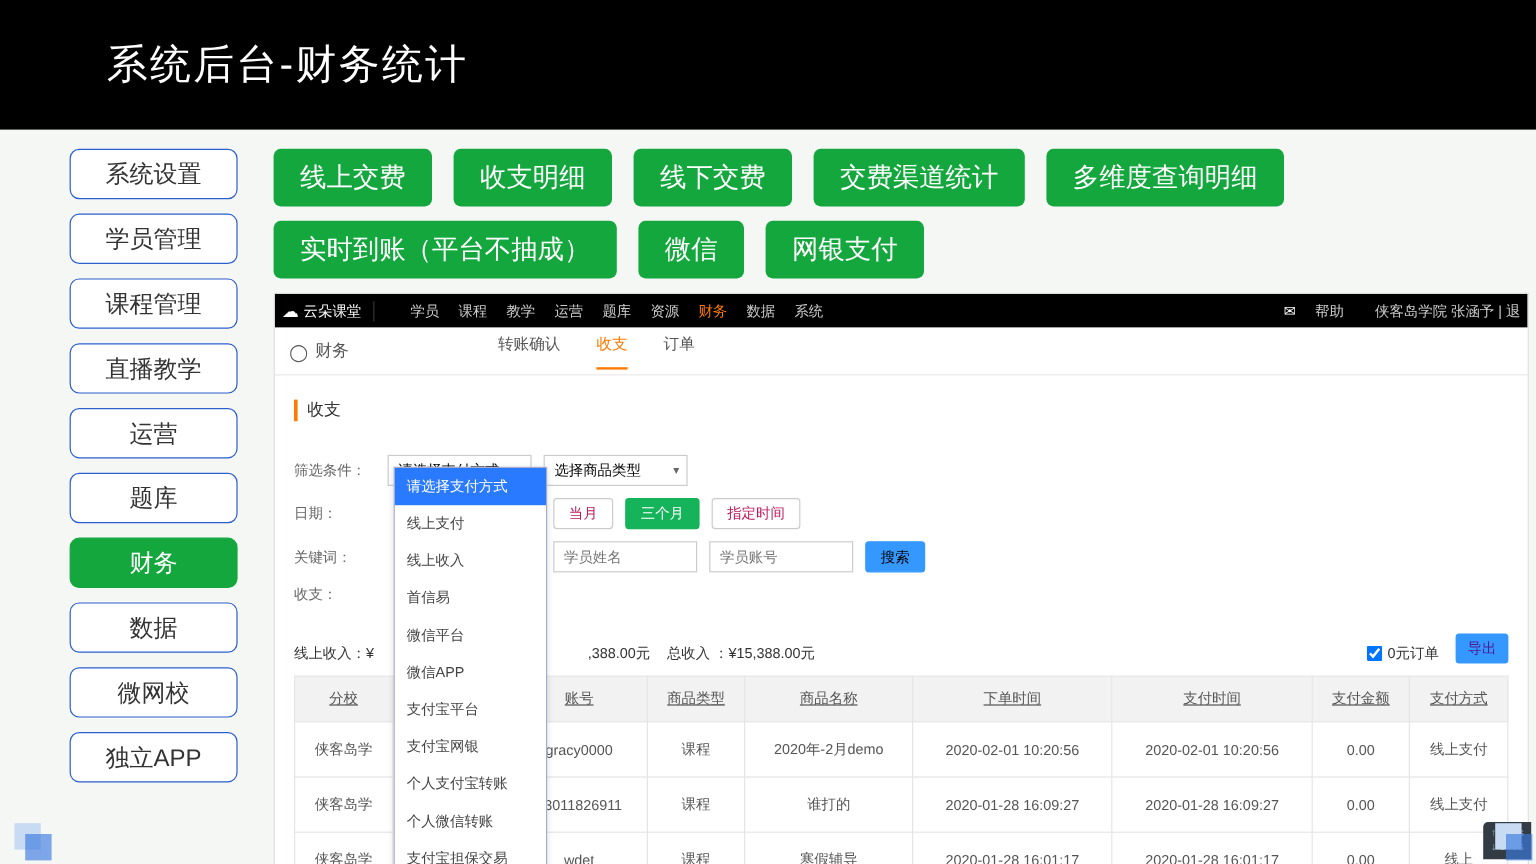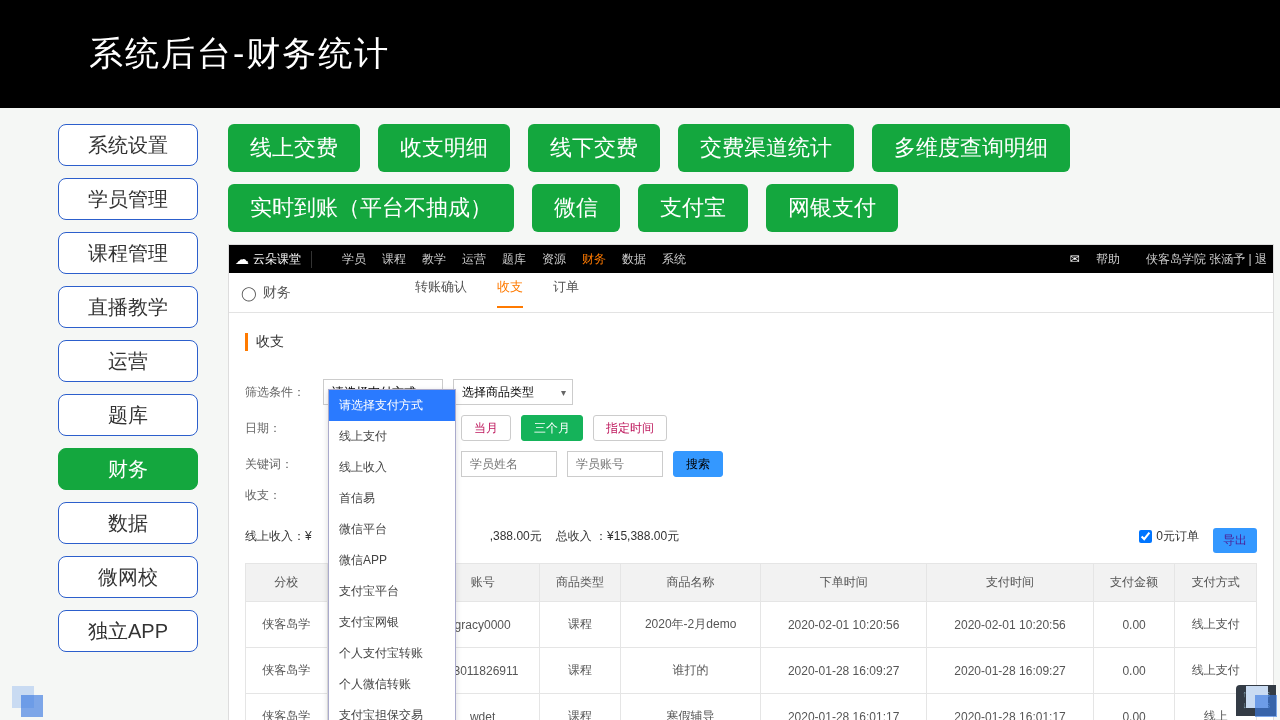--- a/index.html
+++ b/index.html
@@ -38,36 +38,36 @@
 .shot-sub .tabs span { color: #555; padding-bottom: 10px; cursor: pointer; }
 .shot-sub .tabs span.active { color: #ff7a00; border-bottom: 2px solid #ff7a00; }
 
 .shot-body { padding: 20px 16px 10px 16px; background: #fff; position: relative; }
 .sect-title { border-left: 3px solid #ff7a00; padding-left: 8px; font-size: 14px; color: #333; margin-bottom: 28px; }
 
 .filter-row { display: flex; align-items: center; gap: 10px; margin-bottom: 10px; }
 .filter-row .lbl { width: 68px; text-align: left; color: #666; font-size: 12px; }
 .sel { border: 1px solid #ccc; height: 26px; padding: 0 18px 0 8px; font-size: 12px; color: #000000; position: relative; background: #fff; cursor: pointer; min-width: 120px; display: flex; align-items: center; }
 .sel::after { content: "▾"; position: absolute; right: 6px; color: #666; font-size: 10px; }
-.inp { border: 1px solid #ccc; height: 26px; padding: 0 8px; font-size: 12px; width: 96px; }
+.inp { border: 1px solid #ccc; height: 26px; padding: 0 8px; font-size: 12px; width: 120px; }
 .btn-sm { height: 26px; padding: 0 12px; border: 1px solid #ccc; background: #fff; font-size: 12px; border-radius: 3px; cursor: pointer; color: #be185d; }
 .btn-green { background: #15b35a; border-color: #15b35a; color: #fff; }
 .btn-blue { background: #3498ff; border-color: #3498ff; color: #000000; }
 
 .dropdown { position: absolute; left: 99px; top: 76px; width: 128px; background: #fff; border: 1px solid #aac; box-shadow: 0 2px 6px rgba(0,0,0,.15); z-index: 50; font-size: 12px; }
 .dropdown .opt { padding: 7px 10px; color: #444; cursor: pointer; }
 .dropdown .opt.hl { background: #2a7aff; color: #fff; }
 
-.summary-row { display: flex; align-items: flex-start; gap: 14px; padding: 14px 0 4px 0; font-size: 12px; color: #333; }
+.summary-row { display: flex; align-items: flex-end; gap: 14px; padding: 14px 0 4px 0; font-size: 12px; color: #333; }
 .summary-row .sp2 { flex: 1; }
 .chk { display: flex; align-items: center; gap: 4px; font-size: 12px; }
 .exp-btn { background: #3498ff; color: #4c1d95; padding: 4px 10px; border-radius: 3px; font-size: 12px; cursor: pointer; }
 
 .tbl { width: 100%; border-collapse: collapse; font-size: 12px; margin-top: 6px; }
-.tbl th { background: #f2f2f2; border: 1px solid #e5e5e5; padding: 10px 6px; color: #555; font-weight: 400; text-align: center; }
+.tbl th { background: #f2f2f2; border: 1px solid #e5e5e5; padding: 10px 6px; color: #555; font-weight: 400; text-align: center; text-decoration: underline; }
 .tbl td { border: 1px solid #e5e5e5; padding: 14px 6px; text-align: center; color: #555; background: #fff; }
 
 .float-stat { position: absolute; right: 4px; bottom: 4px; background: #333b45; color: #8ab; font-size: 9px; padding: 4px 6px; border-radius: 4px 0 0 0; line-height: 1.3; }
 .corner-sq { position: absolute; width: 30px; height: 30px; }
 .corner-sq .a { position: absolute; width: 22px; height: 22px; background: #c9dbf2; top: 0; left: 0; }
 .corner-sq .b { position: absolute; width: 22px; height: 22px; background: #3c7be0; top: 9px; left: 9px; opacity: .65; }
 .corner-bl { left: 12px; bottom: 4px; }
 .corner-br { right: 4px; bottom: 4px; }
 
 .pos-rel { position: relative; }
@@ -97,21 +97,20 @@
     <div class="pill-row" id="pills1">
         <div class="pill">线上交费</div>
         <div class="pill">收支明细</div>
         <div class="pill">线下交费</div>
         <div class="pill">交费渠道统计</div>
         <div class="pill">多维度查询明细</div>
       </div>
     <div class="pill-row" id="pills2">
         <div class="pill">实时到账（平台不抽成）</div>
         <div class="pill">微信</div>
-        <div class="pill">支付宝</div>
         <div class="pill">网银支付</div>
       </div>
 
     <div class="app-shot">
       <div class="shot-top">
         <div class="logo">
           <span class="cloud">☁</span>
           <span>云朵课堂</span>
         </div>
         <div class="menu" id="topmenu">

